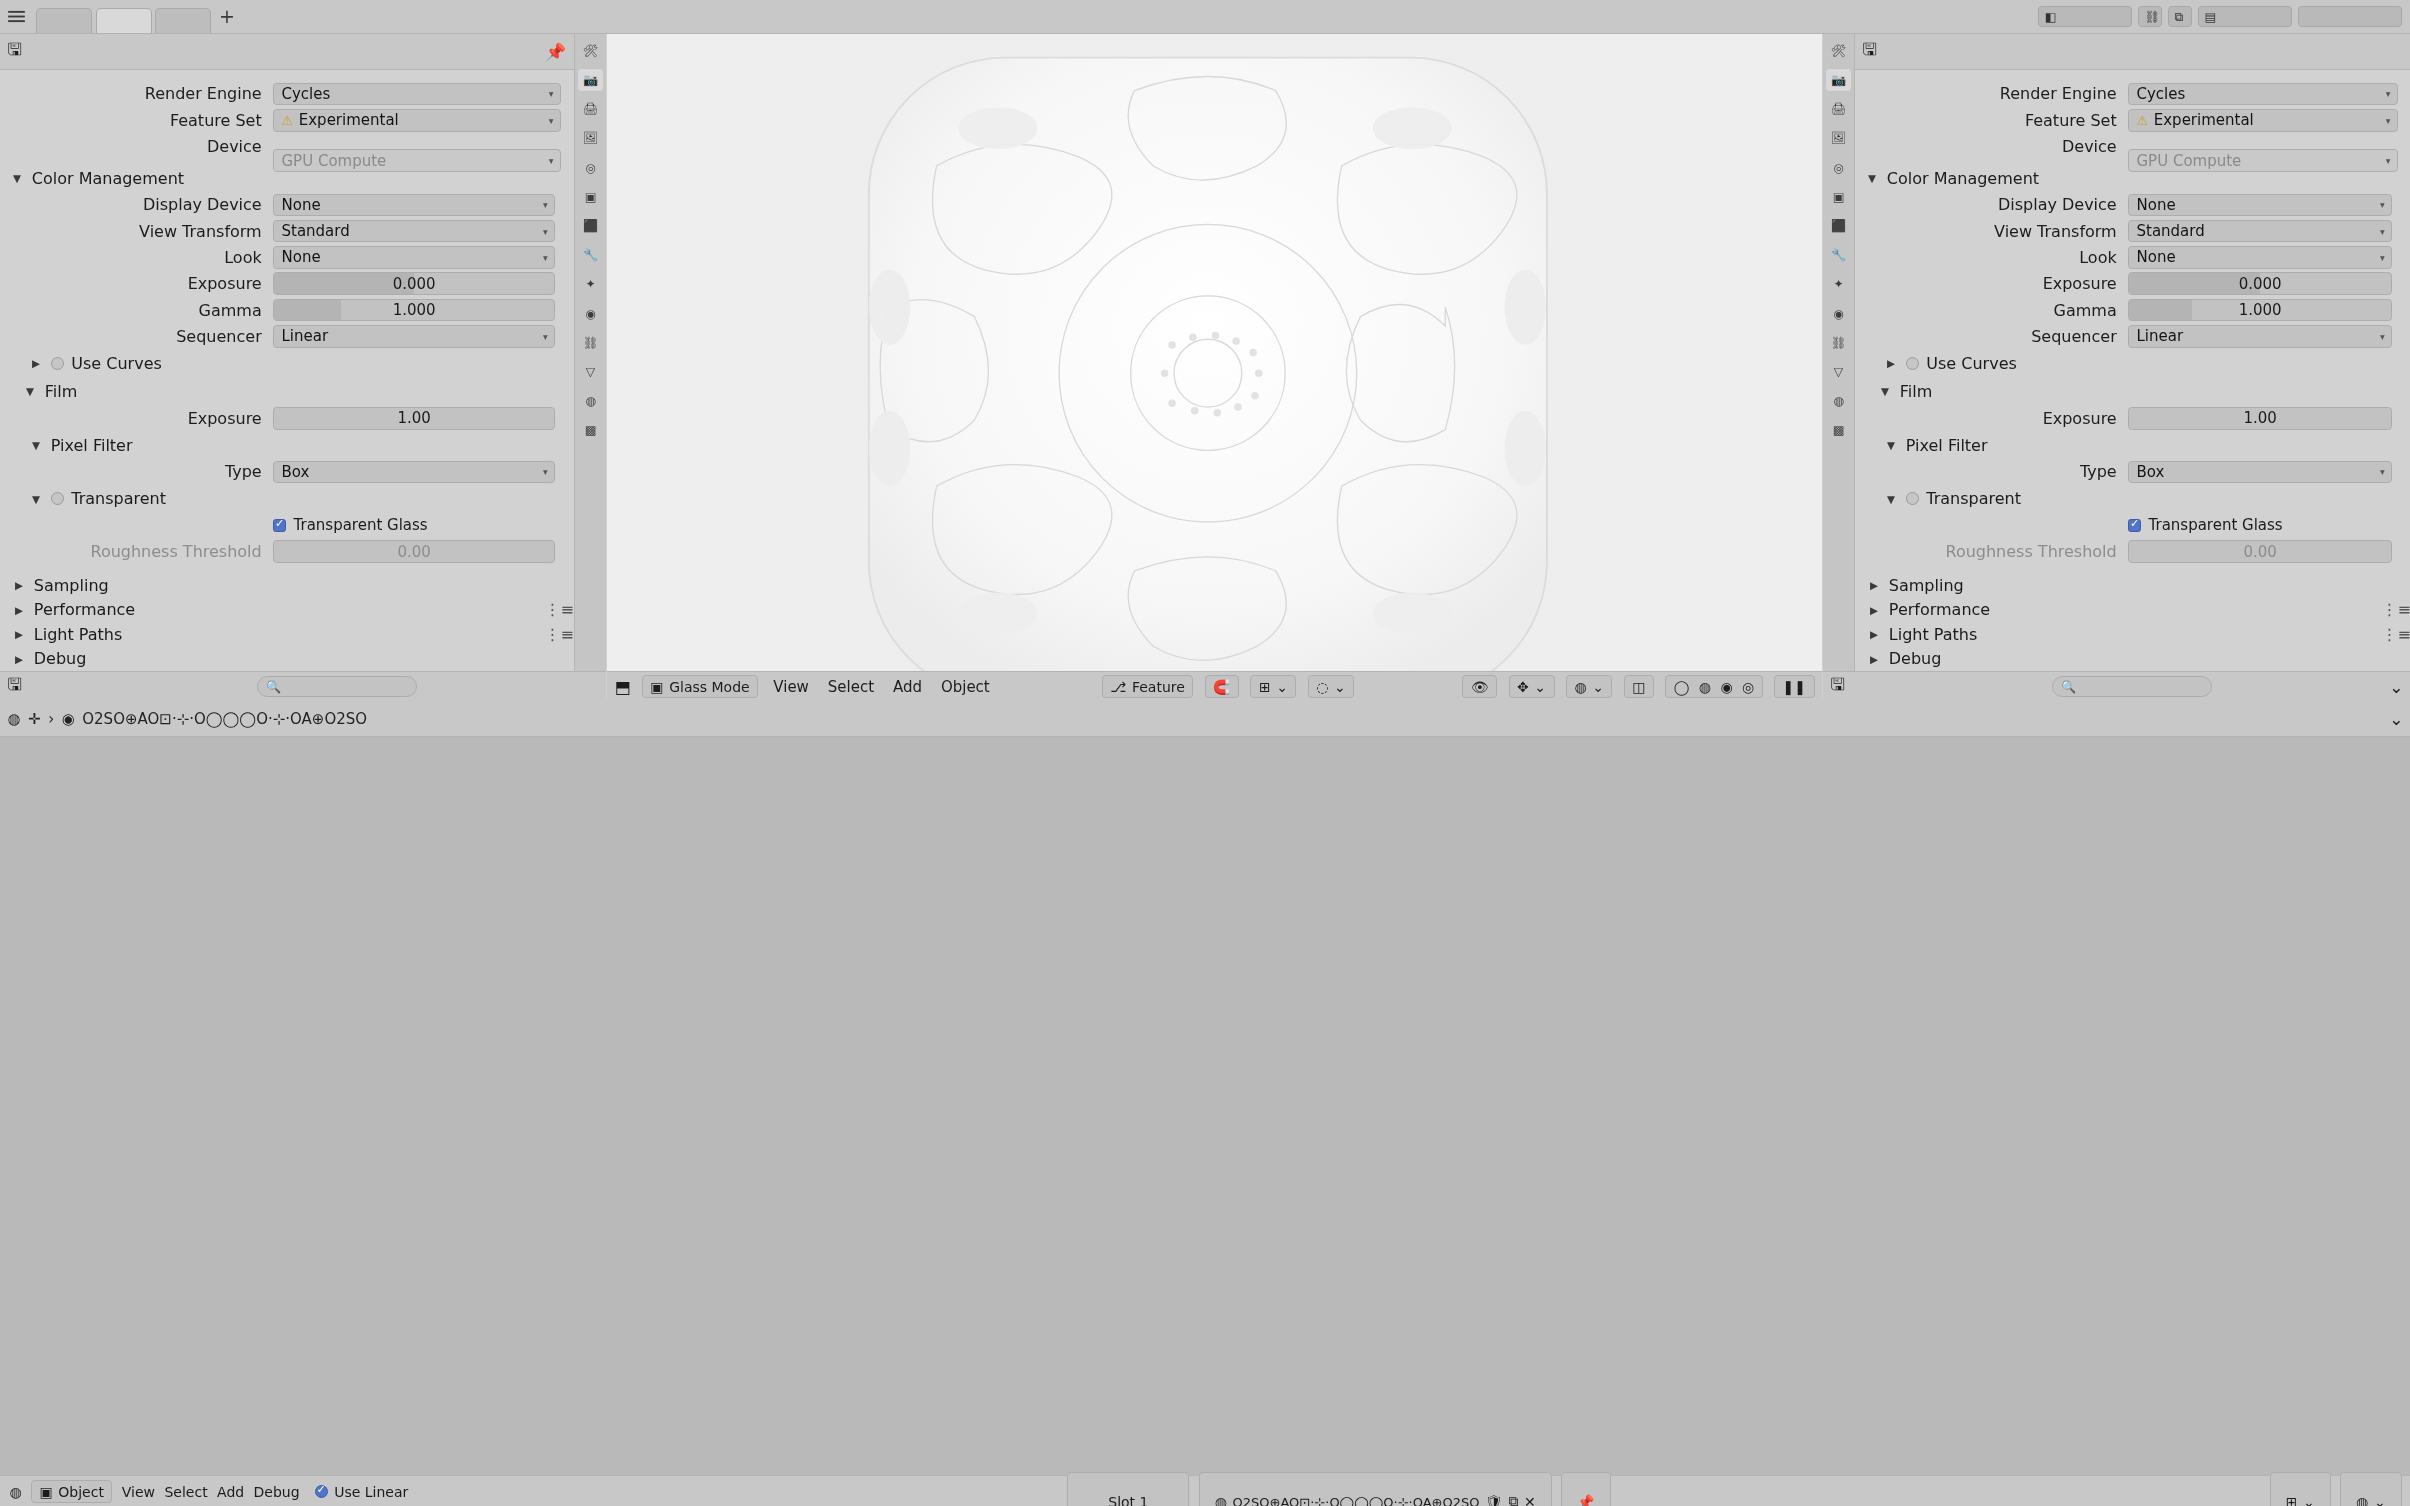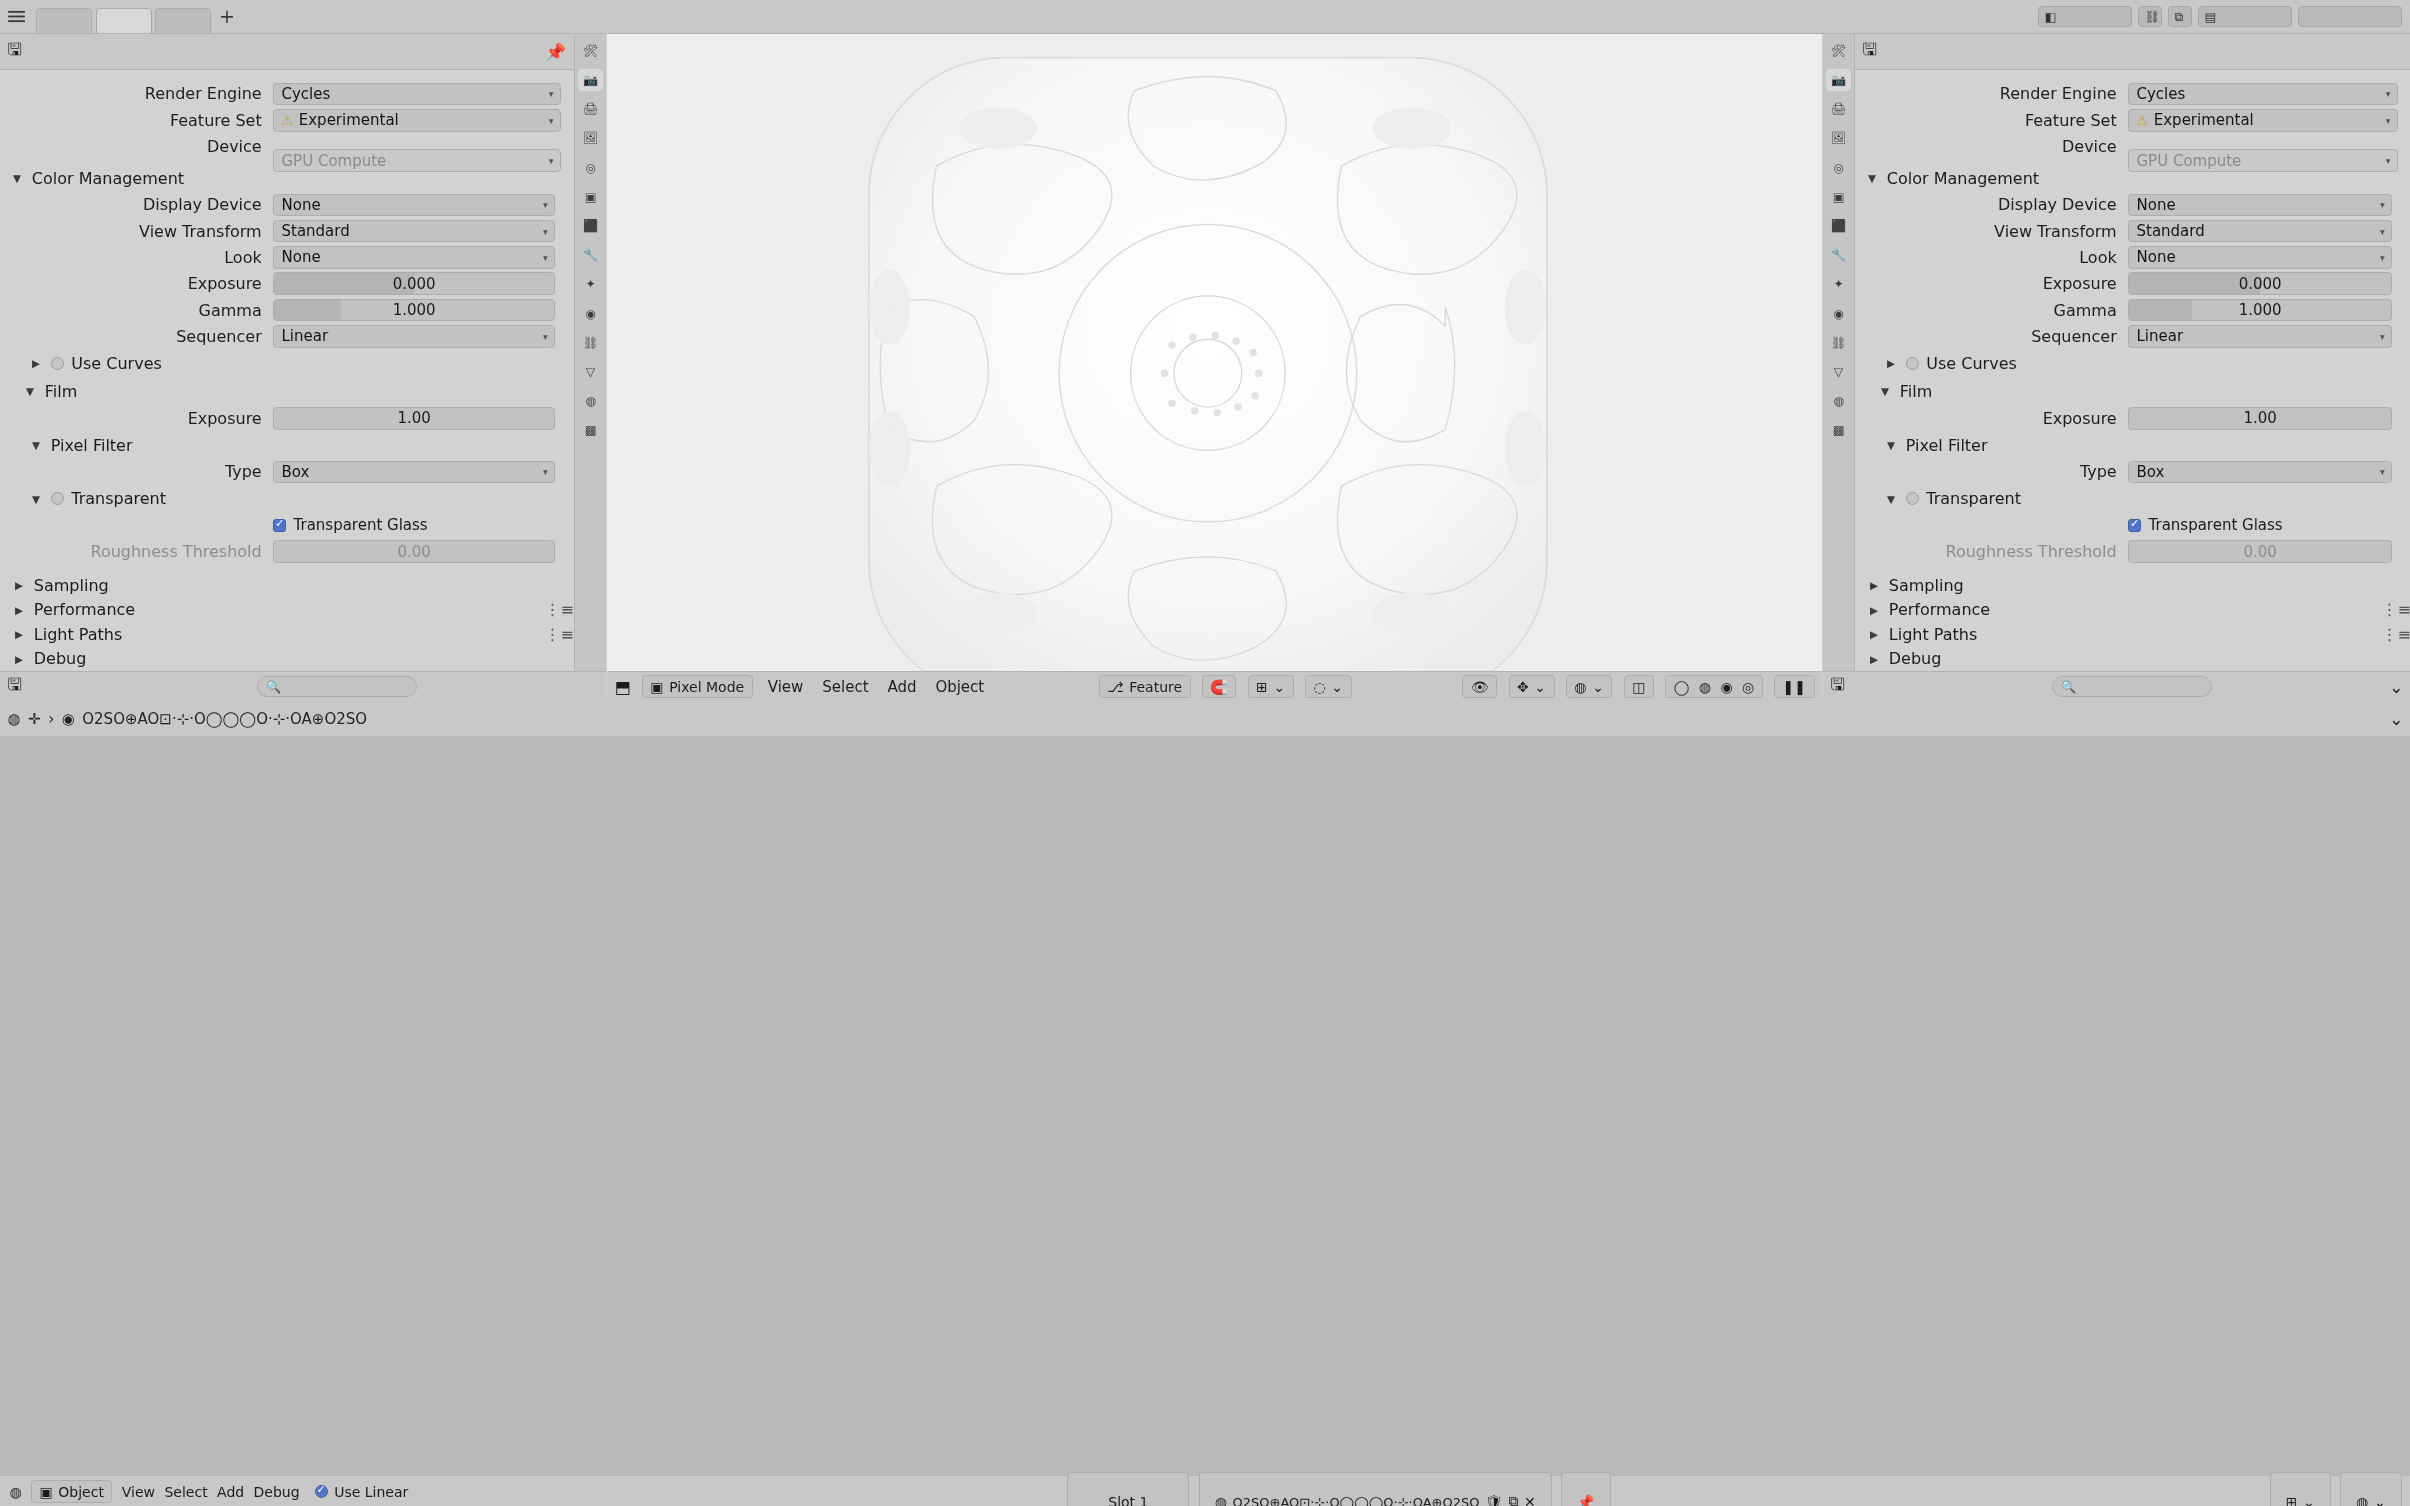--- a/index.html
+++ b/index.html
@@ -354,21 +354,21 @@
           <circle cx="688" cy="384" r="4"></circle>
             <circle cx="592" cy="360" r="4"></circle>
             <circle cx="692" cy="360" r="4"></circle>
         </g>
       </svg>
     </div>
     <div class="footer-strip vp-head" style="position:absolute; left:0; bottom:0; right:0;">
       <div>⬒</div>
       <div class="vbtn">
         <span>▣</span>
-        <span>Pixel Mode</span>
+        <span>Glass Mode</span>
       </div>
       <div class="vtext">View</div>
       <div class="vtext">Select</div>
       <div class="vtext">Add</div>
       <div class="vtext">Object</div>
       <div style="flex:1"></div>
       <div class="vbtn">
         <span>⎇</span>
         <span>Feature</span>
       </div>

